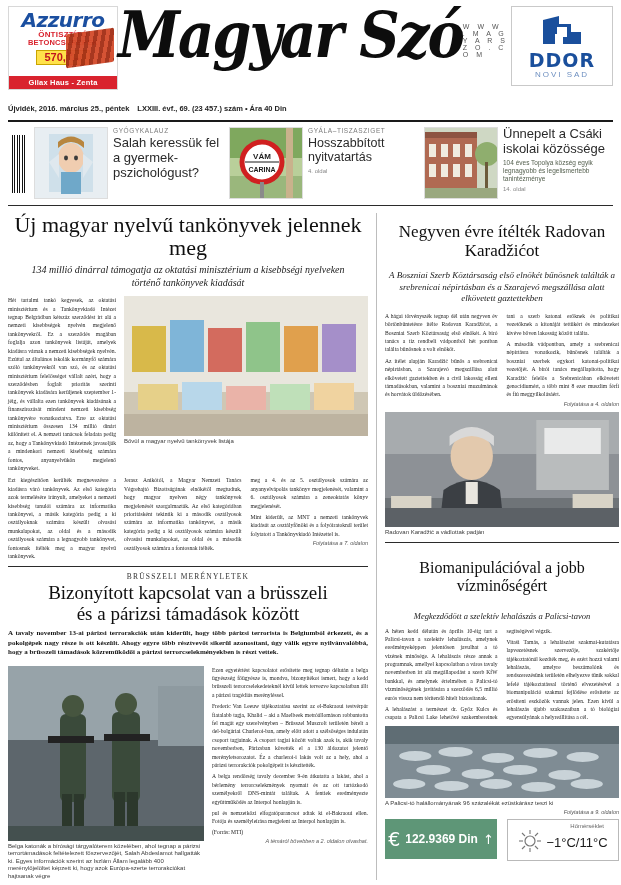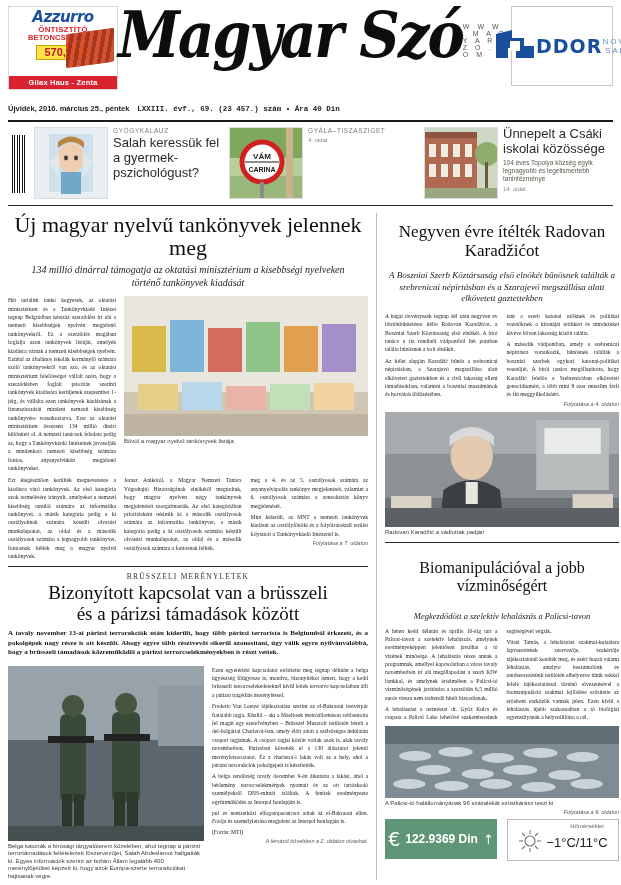--- a/index.html
+++ b/index.html
@@ -8,49 +8,49 @@
     font-family:"Liberation Serif", serif;
     color:#111;overflow:hidden;position:relative;
   }
   .page{width:621px;height:885px;position:relative;box-sizing:border-box;padding:0 8px;}
 
   
   .masthead{display:flex;align-items:flex-start;justify-content:space-between;height:92px;padding-top:6px;}
   .ad-azzurro{width:108px;height:82px;border:1px solid #d8d8d8;background:#fff;position:relative;overflow:hidden;
     display:flex;flex-direction:column;}
   .az-top{background:#fff;text-align:center;padding-top:3px;}
-  .az-word{font-family:"DejaVu Sans", sans-serif;font-weight:bold;font-style:italic;font-size:15px;color:#1b4fa0;letter-spacing:-.5px;line-height:1;}
+  .az-word{font-family:"DejaVu Sans", sans-serif;font-weight:bold;font-style:italic;font-size:20px;color:#1b4fa0;letter-spacing:-.5px;line-height:1;}
   .az-l1{font-family:"Liberation Sans",sans-serif;font-weight:bold;font-size:8px;color:#d9232e;line-height:1.15;letter-spacing:.2px;}
   .az-l2{font-family:"Liberation Sans",sans-serif;font-weight:bold;font-size:7.5px;color:#d9232e;line-height:1.15;letter-spacing:.2px;}
   .az-price{margin:2px auto 0;background:#ffe24a;border:1px solid #caa400;width:52px;text-align:center;
     font-family:"Liberation Sans",sans-serif;font-weight:bold;font-size:11px;color:#c0141e;line-height:1.2;}
   .az-price sup{font-size:6px;}
   .az-bottom{margin-top:auto;background:#d9232e;color:#fff;text-align:center;
     font-family:"Liberation Sans",sans-serif;font-weight:bold;font-size:7.5px;padding:2px 0;letter-spacing:.2px;}
   .az-tile{position:absolute;right:3px;top:24px;width:48px;height:34px;
     background:repeating-linear-gradient(100deg,#d34a2a 0 4px,#a32d14 4px 8px);
     transform:skewY(-8deg);border-radius:2px;opacity:.95;}
 
   .logo-block{flex:1;display:flex;flex-direction:row;align-items:center;justify-content:flex-start;padding-top:2px;}
   .logo-title{font-family:"DejaVu Serif", serif;font-weight:bold;font-style:italic;font-size:56px;line-height:.95;
     letter-spacing:-2px;color:#0d0d0d;white-space:nowrap;transform:scaleY(1.15);}
   .logo-url{margin-top:12px;font-family:"Liberation Sans",sans-serif;font-size:7px;letter-spacing:3px;color:#555;}
 
-  .ad-ddor{width:100px;height:78px;border:1px solid #c9c9c9;background:#fff;display:flex;
+  .ad-ddor{width:100px;height:78px;border:1px solid #c9c9c9;background:#fff;display:flex;flex-direction:column;
     align-items:center;justify-content:center;}
   .ddor-mark{width:42px;height:34px;position:relative;margin-bottom:3px;}
   .ddor-word{font-family:"DejaVu Sans",sans-serif;font-weight:bold;font-size:19px;color:#1a4f9c;letter-spacing:1px;line-height:1;}
   .ddor-sub{font-family:"Liberation Sans",sans-serif;font-size:8px;color:#6d8fc0;letter-spacing:2px;margin-top:0;text-align:center;}
 
   
   .greenbar{display:flex;align-items:center;height:17px;margin-top:2px;}
   .gb-date{font-family:"Liberation Sans",sans-serif;font-size:7.5px;font-weight:bold;color:#222;white-space:nowrap;padding-right:6px;}
   .gb-green{flex:1;background:#5e9677;height:17px;display:flex;align-items:center;justify-content:center;}
   .gb-green span{font-family:"Liberation Sans",sans-serif;font-weight:bold;font-size:9px;letter-spacing:4px;color:#ffffff;}
-  .gb-issue{font-family:Liberation Mono, monospace;font-size:7.5px;font-weight:bold;color:#222;white-space:nowrap;padding-left:2px;}
+  .gb-issue{font-family:Liberation Sans, sans-serif;font-size:7.5px;font-weight:bold;color:#222;white-space:nowrap;padding-left:2px;}
   .rule-dark{height:2px;background:#1a1a1a;margin-top:3px;}
 
   
   .teasers{display:flex;align-items:stretch;gap:6px;height:74px;margin-top:5px;}
   .barcode{width:20px;display:flex;align-items:center;justify-content:center;}
   .barcode .bars{width:13px;height:58px;
     background:repeating-linear-gradient(90deg,#111 0 1px,#fff 1px 2px,#111 2px 3px,#fff 3px 5px);}
   .teaser{display:flex;gap:5px;align-items:flex-start;flex:1;min-width:0;}
   .t-photo{width:72px;height:70px;flex:0 0 72px;border:1px solid #ddd;overflow:hidden;position:relative;}
   .t-text{min-width:0;flex:1;}
@@ -177,20 +177,21 @@
           <rect x="56" y="0" width="7" height="70" fill="#c9b28c"></rect>
           <circle cx="32" cy="34" r="20" fill="#ffffff" stroke="#d02020" stroke-width="5"></circle>
           <text x="32" y="31" font-family="Liberation Sans, sans-serif" font-size="8" font-weight="bold" fill="#1b1b1b" text-anchor="middle">VÁM</text>
           <line x1="15" y1="34" x2="49" y2="34" stroke="#1b1b1b" stroke-width="1"></line>
           <text x="32" y="44" font-family="Liberation Sans, sans-serif" font-size="7" font-weight="bold" fill="#1b1b1b" text-anchor="middle">CARINA</text>
           <rect x="30" y="54" width="4" height="16" fill="#8a8a8a"></rect>
         </svg>
       </div>
       <div class="t-text">
         <div class="t-kicker">GYÁLA–TISZASZIGET</div>
+        <div class="t-head small">Hosszabbított nyitvatartás</div>
         <div class="t-page">4. oldal</div>
       </div>
     </div>
 
     <div class="teaser">
       <div class="t-photo">
         <svg width="72" height="70" viewBox="0 0 72 70">
           <rect width="72" height="70" fill="#cfd8c4"></rect>
           <rect x="0" y="8" width="52" height="52" fill="#b06a52"></rect>
           <rect x="0" y="4" width="52" height="6" fill="#8d5441"></rect>

